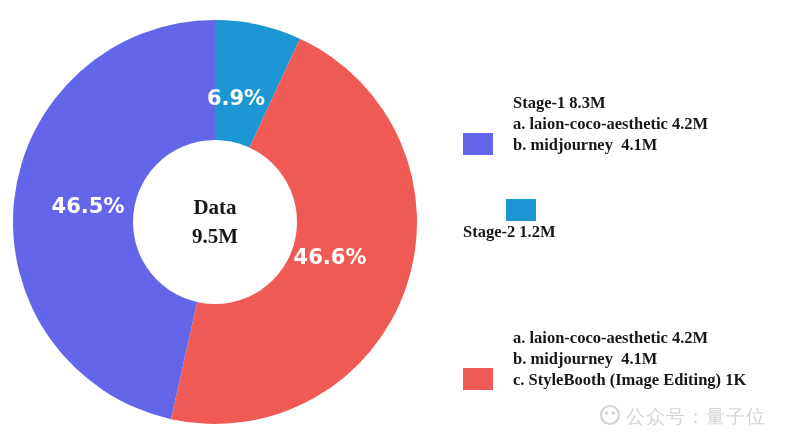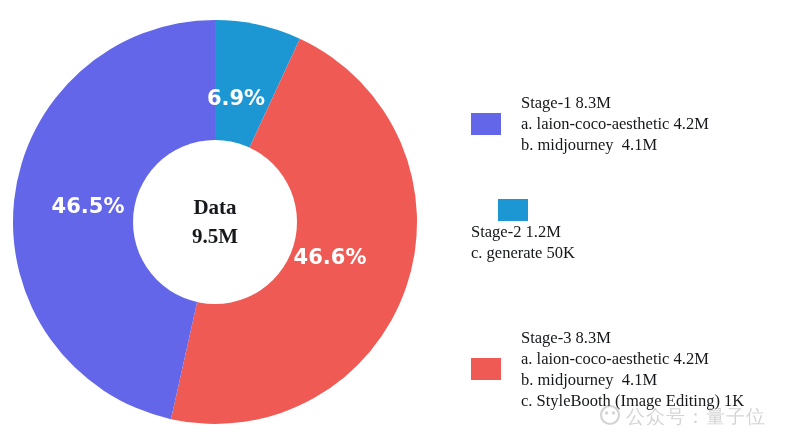--- a/index.html
+++ b/index.html
@@ -34,23 +34,24 @@
   }
 
   
   #legend{
     position:absolute;
     left:455px;top:0;
     width:330px;height:441px;
   }
   .legend-block{
     position:absolute;
-    left:16px;
+    left:8px;
     display:flex;
-    align-items:center;
+    align-items:flex-end;
+    font-weight:bold;
   }
   .legend-swatch{
     width:30px;height:22px;
     flex:0 0 auto;
     margin-right:20px;
   }
   .legend-text{
     font-family:"Liberation Serif", serif;
     font-size:16.5px;
     color:#15171a;
@@ -91,25 +92,25 @@
     </svg>
   </div>
 
   <div id="legend">
       <div class="legend-block" style="top: 92px;">
         <div class="legend-swatch" style="background: rgb(99, 102, 232);"></div>
         <div class="legend-text"><div>Stage-1 8.3M</div><div>a. laion-coco-aesthetic 4.2M</div><div>b. midjourney  4.1M</div></div>
       </div>
       <div class="legend-block" style="top: 199px; flex-direction: column;">
         <div class="legend-swatch" style="background: rgb(28, 151, 212);"></div>
-        <div class="legend-text"><div>Stage-2 1.2M</div><div>c. generate 50K</div></div>
+        <div class="legend-text"><div>Stage-2 1.2M</div></div>
       </div>
       <div class="legend-block" style="top: 327px;">
         <div class="legend-swatch" style="background: rgb(239, 91, 84);"></div>
-        <div class="legend-text"><div>Stage-3 8.3M</div><div>a. laion-coco-aesthetic 4.2M</div><div>b. midjourney  4.1M</div><div>c. StyleBooth (Image Editing) 1K</div></div>
+        <div class="legend-text"><div>a. laion-coco-aesthetic 4.2M</div><div>b. midjourney  4.1M</div><div>c. StyleBooth (Image Editing) 1K</div></div>
       </div>
     </div>
 
   <svg id="watermark" viewBox="0 0 186 34">
     <circle cx="14" cy="17" r="9" fill="none" stroke="#9a9a9a" stroke-width="2.2"></circle>
     <circle cx="10.5" cy="15" r="1.7" fill="#9a9a9a"></circle>
     <circle cx="17.5" cy="15" r="1.7" fill="#9a9a9a"></circle>
     <text id="watermark-text" x="30" y="25" font-family="'DejaVu Sans', sans-serif" font-size="19" letter-spacing="1" fill="#9a9a9a">公众号：量子位</text>
   </svg>
 

